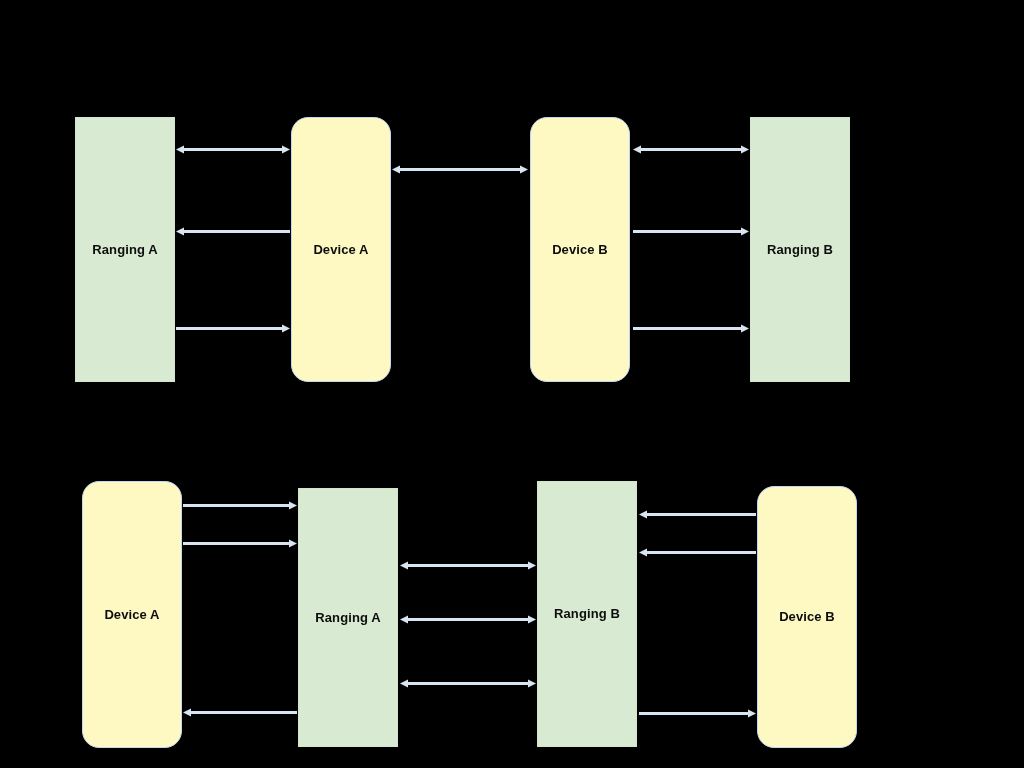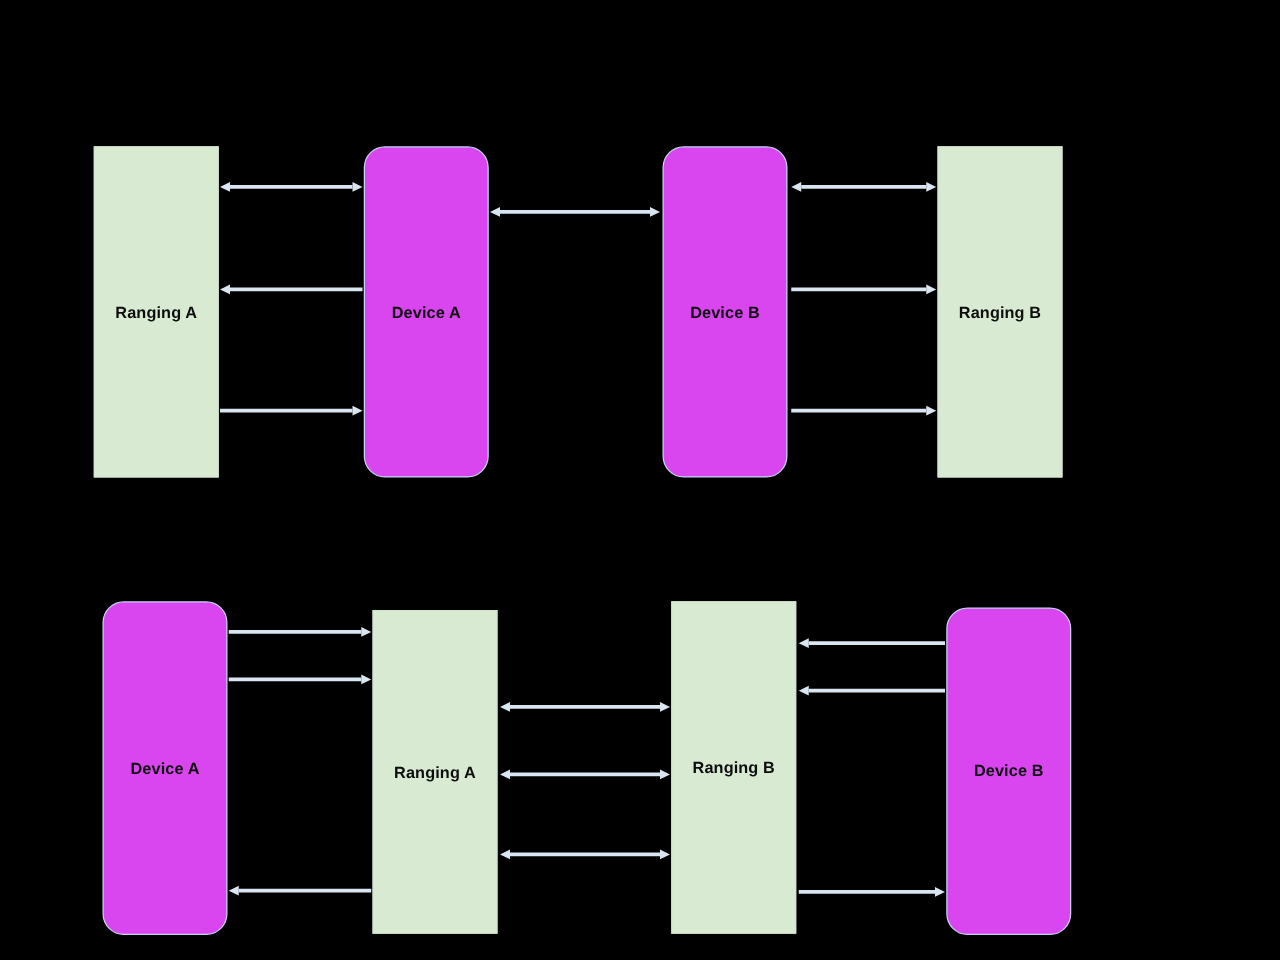--- a/index.html
+++ b/index.html
@@ -25,21 +25,21 @@
     justify-content: center;
     font-family: "Liberation Sans", sans-serif;
     font-size: 13px;
     font-weight: bold;
     color: #0d0d0d;
     letter-spacing: 0.1px;
     text-align: center;
     line-height: 1.2;
   }
   .node.device {
-    background: #d946ef;
+    background: #fef9c3;
     border: 1px solid #c3d6f5;
     border-radius: 17px;
   }
   .node.ranging {
     background: #d9ead3;
     border: 1px solid #d3e5cd;
     border-radius: 0px;
   }
   .node-label {
     pointer-events: none;

